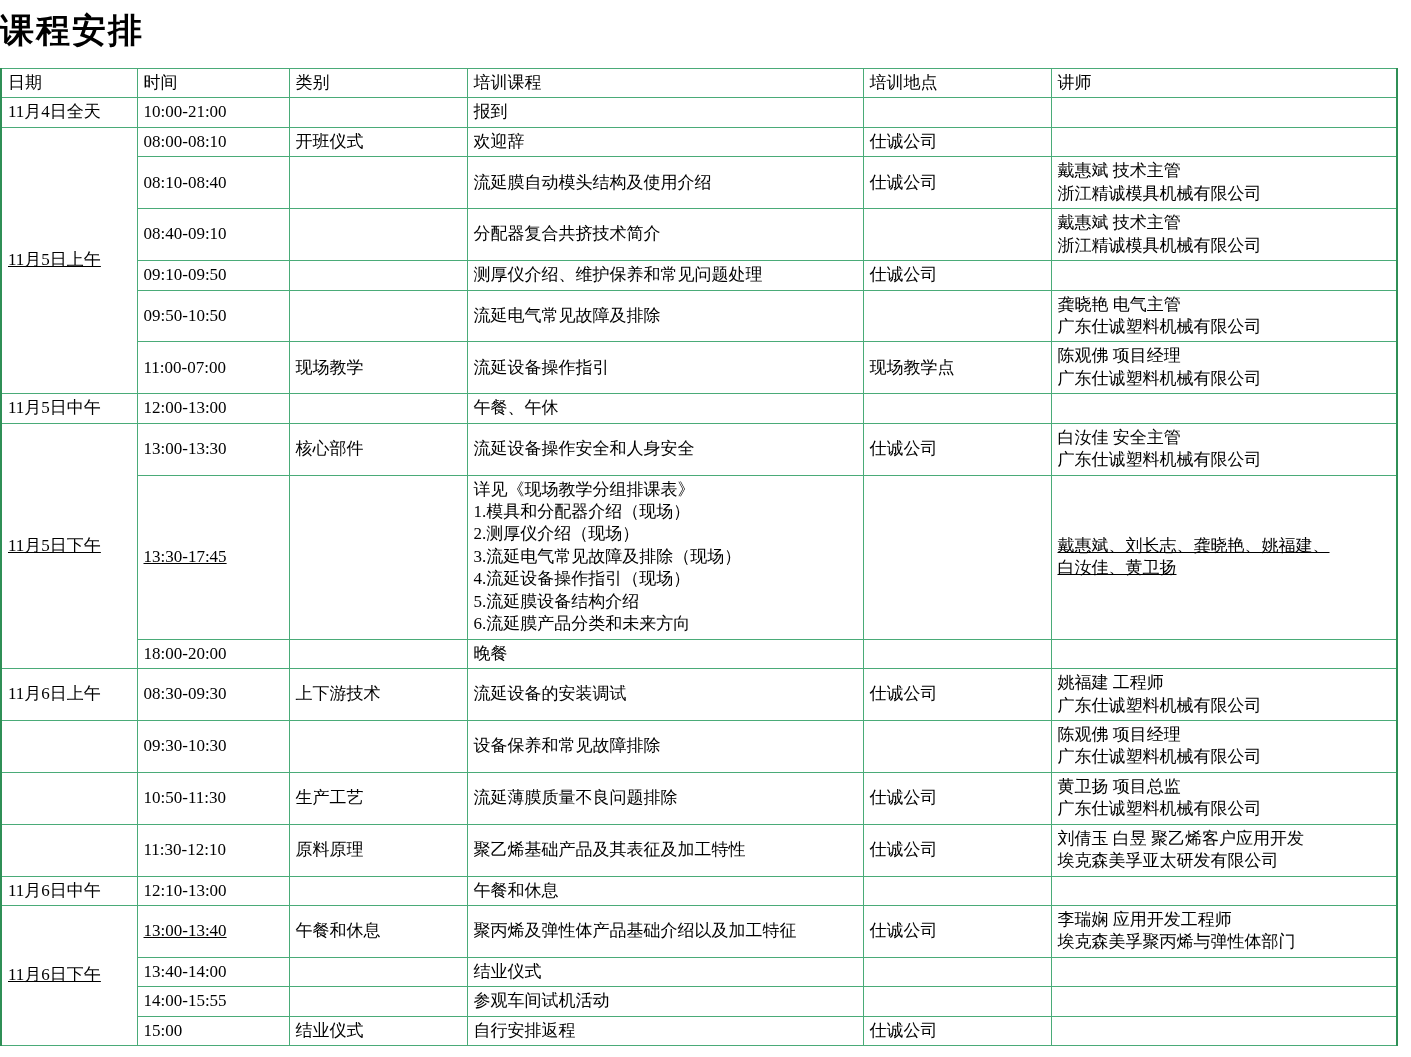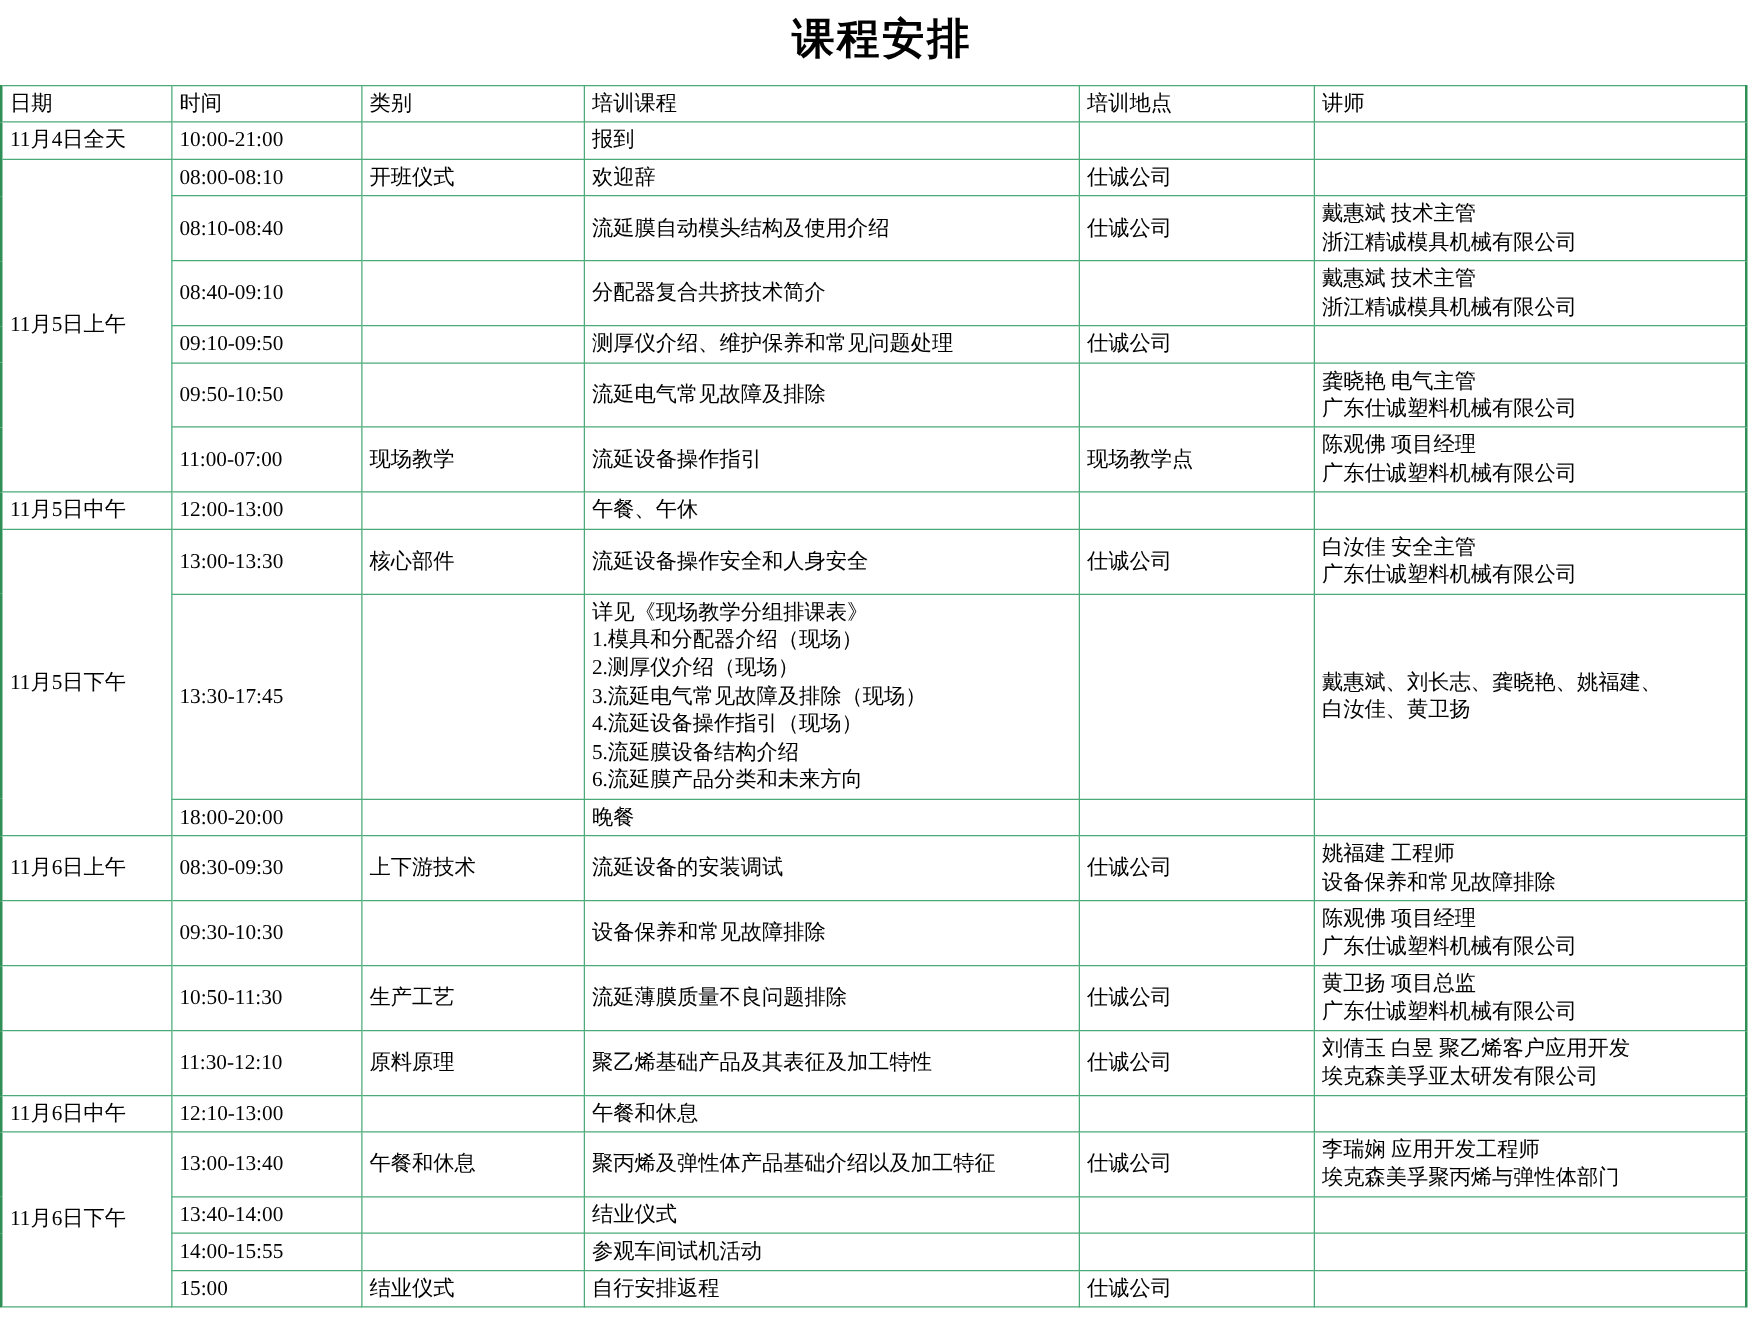--- a/index.html
+++ b/index.html
@@ -8,21 +8,21 @@
     background: #ffffff;
   }
   body {
     width: 1411px;
     height: 1057px;
     font-family: "Liberation Serif", "DejaVu Serif", serif;
     color: #000000;
     overflow: hidden;
   }
   .page-title {
-    text-align: center;
+    text-align: left;
     font-size: 34px;
     font-weight: bold;
     letter-spacing: 2px;
     padding: 8px 0 14px 0;
     font-family: "Liberation Serif", "DejaVu Serif", serif;
   }
   table.schedule {
     border-collapse: collapse;
     table-layout: fixed;
     width: 1396px;
@@ -47,21 +47,21 @@
   col.c-place  { width: 188px; }
   col.c-teacher{ width: 346px; }
 
   
   .hdr-row td { border-top: 2px solid #2f8f56; border-bottom: 2px solid #2f8f56; }
   .block-bottom td { border-bottom: 2px solid #2f8f56; }
   .left-edge { border-left: 2px solid #2f8f56 !important; }
   .right-edge { border-right: 2px solid #2f8f56 !important; }
 
   .cell-multiline { white-space: pre-line; }
-  .vcenter { vertical-align: middle; }
+  .vcenter { vertical-align: middle; text-decoration: underline; }
   .nowrap { white-space: nowrap; }
   .list-cell {
     white-space: pre-line;
     line-height: 1.42;
     padding-top: 6px;
     padding-bottom: 6px;
   }
 </style>
 </head>
 <body>
@@ -184,21 +184,21 @@
       <td class="right-edge"></td>
     </tr>
 
     <tr>
       <td class="left-edge nowrap">11月6日上午</td>
       <td>08:30-09:30</td>
       <td>上下游技术</td>
       <td>流延设备的安装调试</td>
       <td>仕诚公司</td>
       <td class="right-edge cell-multiline">姚福建  工程师
-设备保养和常见故障排除</td>
+广东仕诚塑料机械有限公司</td>
     </tr>
     <tr>
       <td class="left-edge"></td>
       <td>09:30-10:30</td>
       <td></td>
       <td>设备保养和常见故障排除</td>
       <td></td>
       <td class="right-edge cell-multiline">陈观佛  项目经理
 广东仕诚塑料机械有限公司</td>
     </tr>

